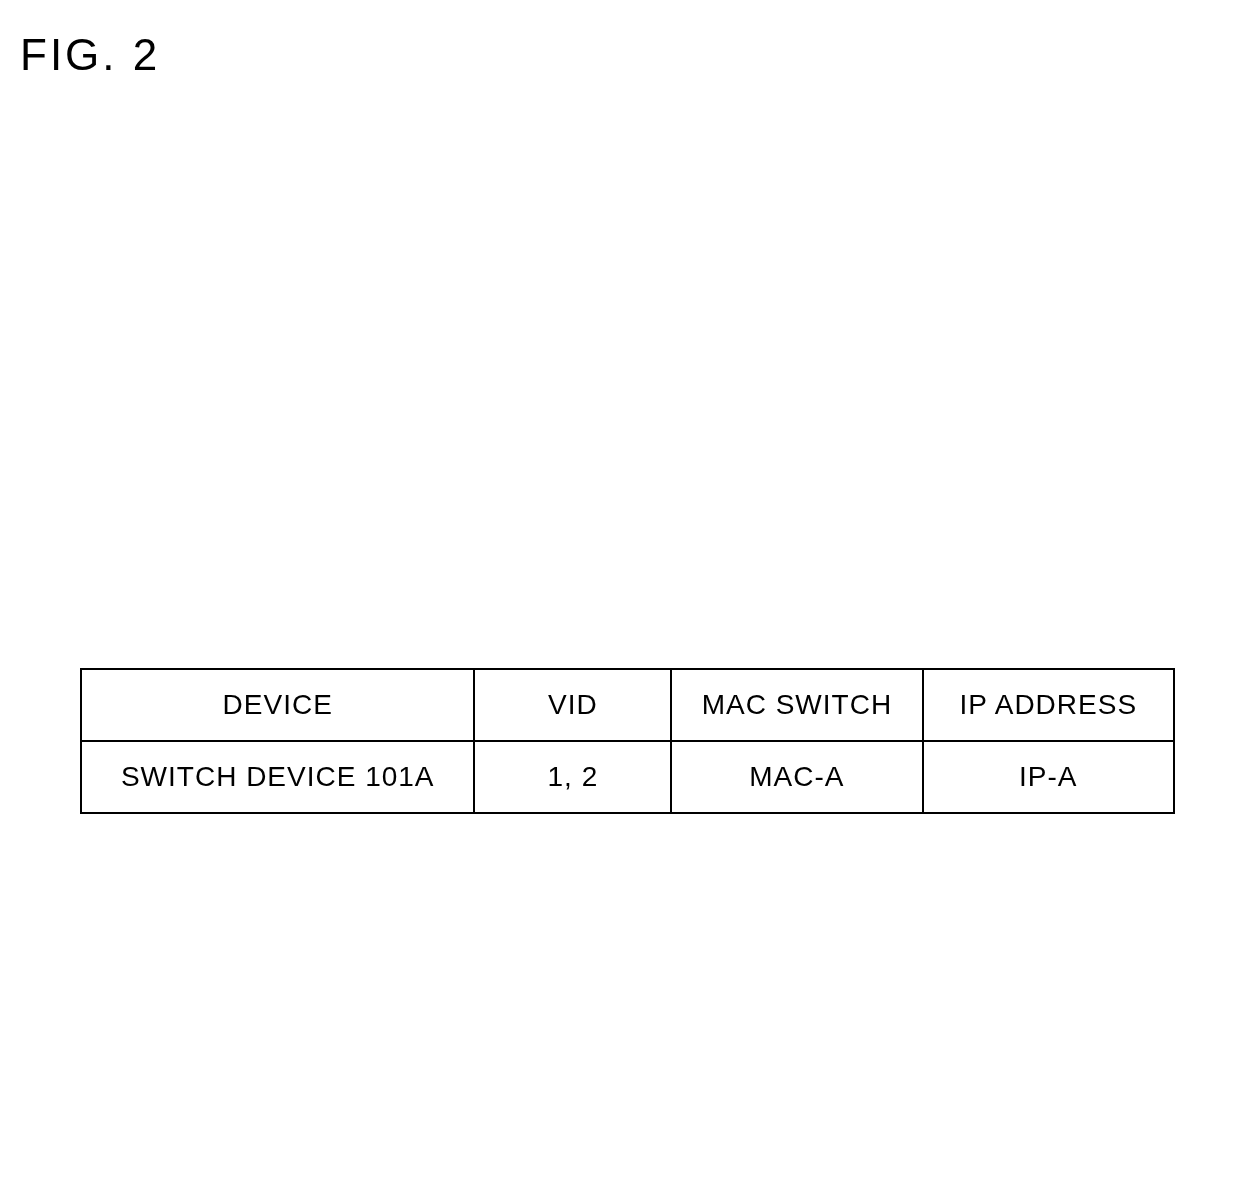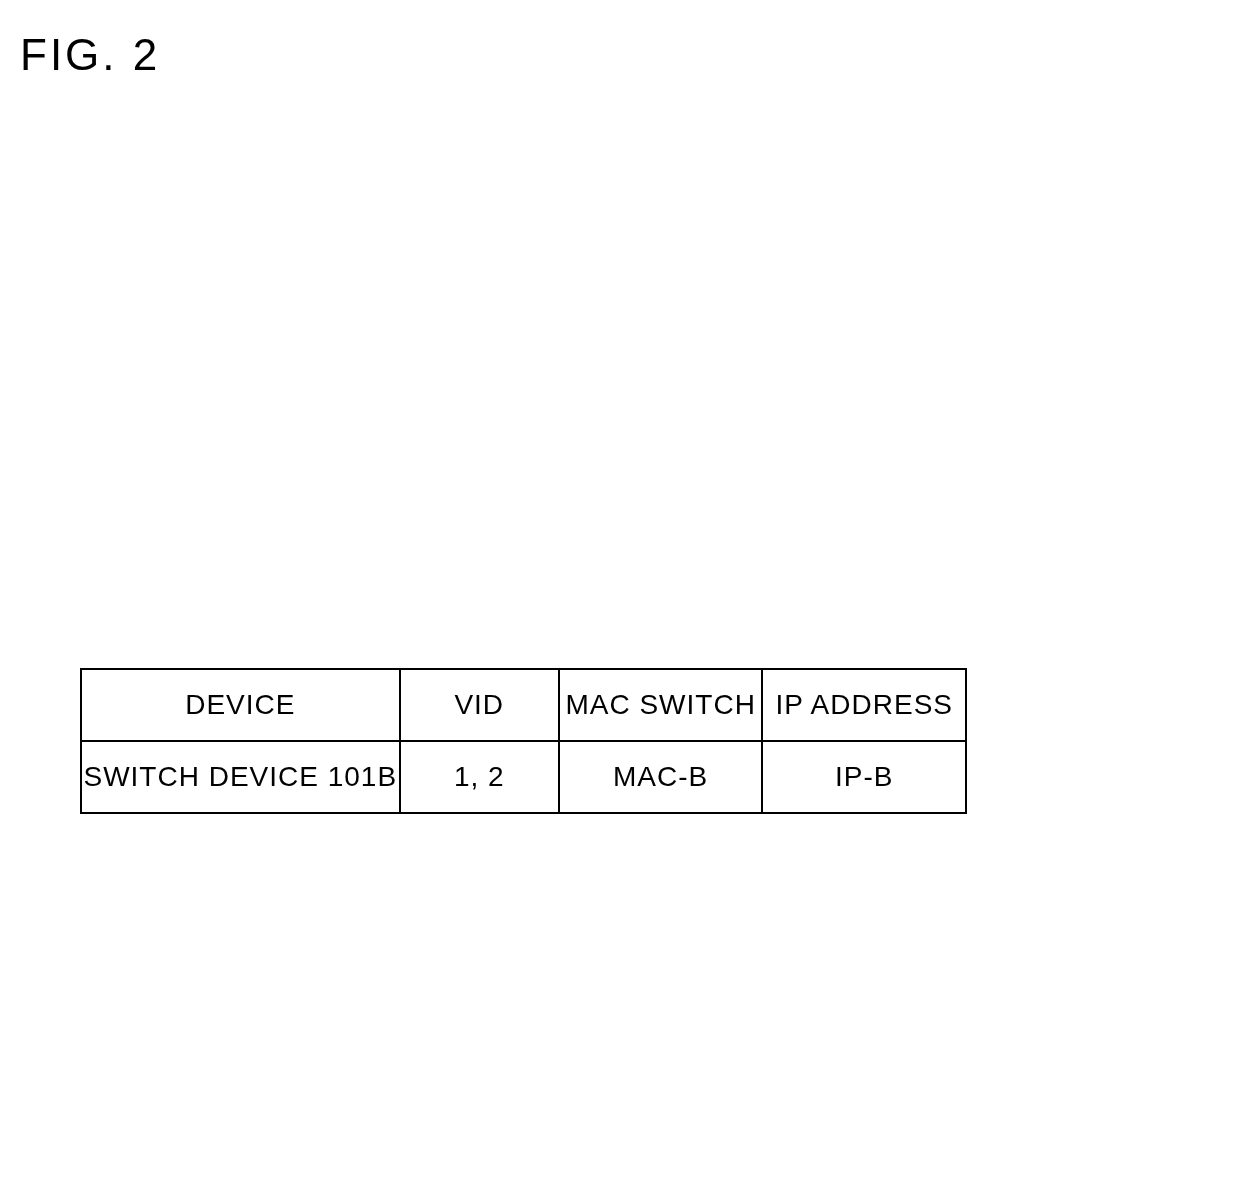--- a/index.html
+++ b/index.html
@@ -22,21 +22,21 @@
       letter-spacing: 3px;
       font-weight: normal;
       font-stretch: condensed;
       color: #000;
       text-align: center;
     }
     .table-container {
       position: absolute;
       top: 668px;
       left: 80px;
-      width: 887px;
+      width: 1095px;
       border-radius: 25px;
     }
     table {
       border-collapse: collapse;
       width: 100%;
       table-layout: fixed;
     }
     th, td {
       border: 2px solid #000;
       text-align: center;
@@ -72,20 +72,20 @@
     <thead>
       <tr>
         <th>DEVICE</th>
         <th>VID</th>
         <th>MAC SWITCH</th>
         <th>IP ADDRESS</th>
       </tr>
     </thead>
     <tbody>
       <tr>
-        <td>SWITCH DEVICE 101B</td>
+        <td>SWITCH DEVICE 101A</td>
         <td>1, 2</td>
-        <td>MAC-B</td>
-        <td>IP-B</td>
+        <td>MAC-A</td>
+        <td>IP-A</td>
       </tr>
     </tbody>
   </table>
 </div>
 
 </body></html>

